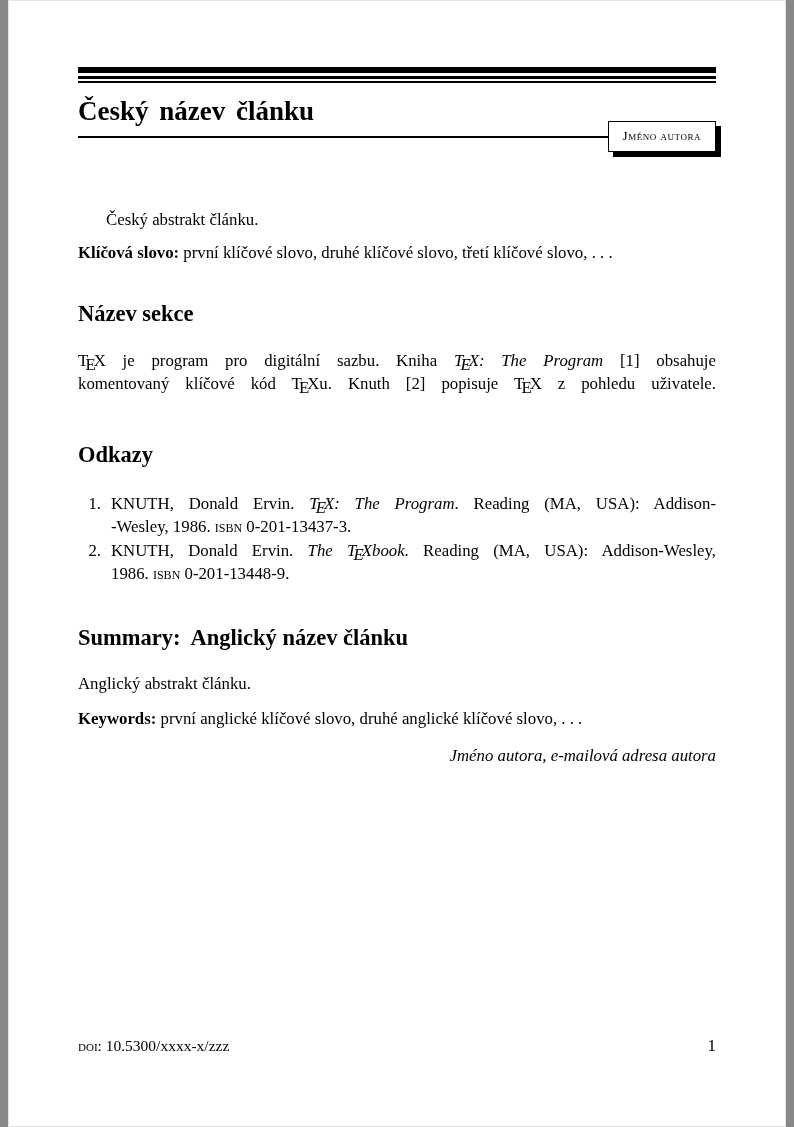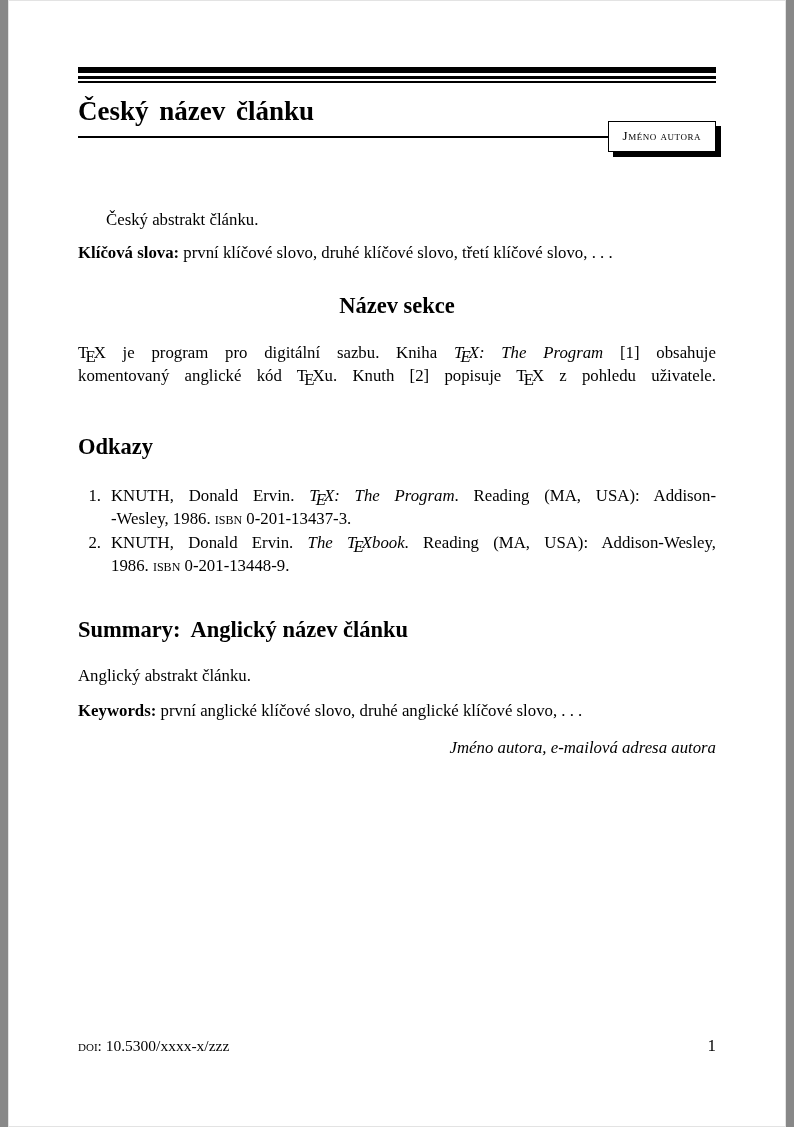--- a/index.html
+++ b/index.html
@@ -28,21 +28,21 @@
   }
 
   .abstract-cs{margin-top:57px;text-indent:28px;}
   .kw{margin-top:10px;}
   .kw2{margin-top:12px;}
   .b{font-weight:bold;}
   .it{font-style:italic;}
   .sc{text-transform:lowercase;font-variant:small-caps;}
 
   .section-h{font-size:22.5px;line-height:28px;font-weight:bold;}
-  .sec1{margin-top:28px;text-align:center;}
+  .sec1{margin-top:36px;}
   .sec2{margin-top:46px;}
   .sec3{margin-top:39px;}
   .h-gap{margin-left:10px;}
 
   .par{margin-top:22px;}
   .justify-full{text-align:justify;text-align-last:justify;}
 
   .texE{display:inline-block;transform:translateY(0.215em);margin:0 -0.125em 0 -0.166em;}
 
   .reflist{margin-top:24px;}
@@ -76,29 +76,29 @@
     <div class="title">Český název článku</div>
 
     <div class="title-rule-row">
       <div class="title-rule"></div>
       <div class="badge">Jméno autora</div>
     </div>
 
     <div class="abstract-cs">Český abstrakt článku.</div>
 
     <div class="kw">
-      <span class="b">Klíčová slova:</span>
+      <span class="b">Klíčová slovo:</span>
       <span>první klíčové slovo, druhé klíčové slovo, třetí klíčové slovo, . . .</span>
     </div>
 
     <div class="section-h sec1">Název sekce</div>
 
     <div class="par">
       <div class="justify-full"><span><span>T</span><span class="texE">E</span><span>X</span></span><span> je program pro digitální sazbu. Kniha </span><span class="it"><span>T</span><span class="texE">E</span><span>X</span><span>: The Program</span></span><span> [1] obsahuje</span></div>
-      <div class="justify-full"><span>komentovaný anglické kód </span><span><span>T</span><span class="texE">E</span><span>X</span></span><span>u. Knuth [2] popisuje </span><span><span>T</span><span class="texE">E</span><span>X</span></span><span> z pohledu uživatele.</span></div>
+      <div class="justify-full"><span>komentovaný klíčové kód </span><span><span>T</span><span class="texE">E</span><span>X</span></span><span>u. Knuth [2] popisuje </span><span><span>T</span><span class="texE">E</span><span>X</span></span><span> z pohledu uživatele.</span></div>
     </div>
 
     <div class="section-h sec2">Odkazy</div>
 
     <div class="reflist">
 
       <div class="ref">
         <div class="refnum">1.</div>
         <div class="refbody">
           <div class="justify-full"><span>KNUTH, Donald Ervin. </span><span class="it"><span>T</span><span class="texE">E</span><span>X</span><span>: The Program</span></span><span>. Reading (MA, USA): Addison-</span></div>

